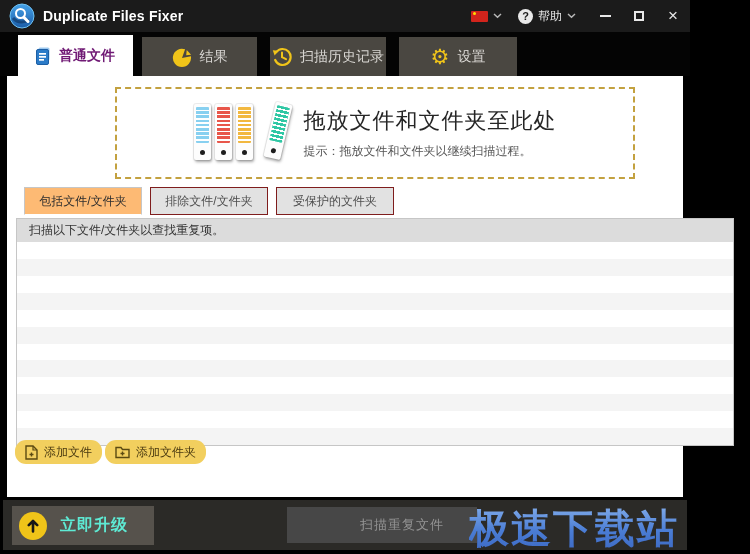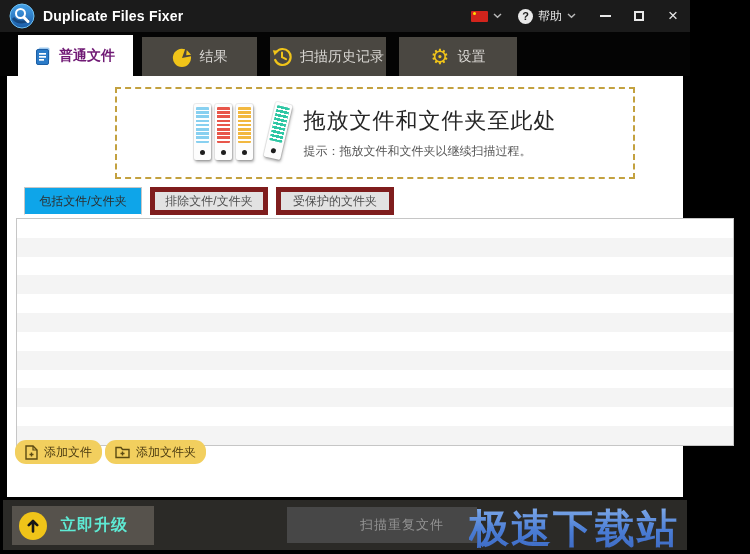--- a/index.html
+++ b/index.html
@@ -42,22 +42,22 @@
   .binder.tilt { transform:rotate(13deg); transform-origin:100% 100%; margin-left:6px; }
   .spine { width:13px; height:36px; border-radius:1px; }
   .spine.c-blue  { background:repeating-linear-gradient(180deg,#88d0f0 0 2.6px,#fff 2.6px 4.2px); }
   .spine.c-red   { background:repeating-linear-gradient(180deg,#e8564a 0 2.6px,#fff 2.6px 4.2px); }
   .spine.c-amber { background:repeating-linear-gradient(180deg,#f2b840 0 2.6px,#fff 2.6px 4.2px); }
   .spine.c-teal  { background:repeating-linear-gradient(180deg,#2fc7a4 0 2.6px,#fff 2.6px 4.2px); }
   .binder-dot { width:5px; height:5px; border-radius:50%; background:#1d1d1d; margin-top:7px; }
   .dz-title { font-size:22px; color:#262626; letter-spacing:1px; }
   .dz-tip { font-size:12px; color:#555; margin-top:7px; }
 
-  .subtab { position:absolute; top:111px; height:28px; width:118px; display:flex; align-items:center; justify-content:center; font-size:12px; cursor:pointer; background:#e2e2e2; border:5px solid #7f1d1d; color:#4e4e4e; }
-  .subtab.active { background:#0ea5e9; border:1px solid #c6c6c6; border-bottom:1px solid #fff; color:#2e2e2e; }
+  .subtab { position:absolute; top:111px; height:28px; width:118px; display:flex; align-items:center; justify-content:center; font-size:12px; cursor:pointer; background:#e2e2e2; border:1px solid #7f1d1d; color:#4e4e4e; }
+  .subtab.active { background:#fdba74; border:1px solid #c6c6c6; border-bottom:1px solid #fff; color:#2e2e2e; }
   .subtab1 { left:17px; } .subtab2 { left:143px; } .subtab3 { left:269px; }
 
   .listbox { position:absolute; left:9px; top:142px; width:718px; height:228px; border:1px solid #c6c6c6; display:flex; flex-direction:column; background:#fff; }
   .list-header { height:23px; flex:0 0 23px; background:#dcdcdc; font-size:12px; color:#333; display:flex; align-items:center; padding-left:12px; }
   .rows { flex:1; display:flex; flex-direction:column; }
   .row { flex:1; background:#fff; }
   .row:nth-child(even) { background:#f4f4f4; }
 
   .add-btn { position:absolute; top:364px; height:24px; background:#f2cf5e; border:none; border-radius:11px; display:flex; align-items:center; gap:6px; padding:0 10px; font-size:12px; color:#4a3a10; cursor:pointer; font-family:inherit; }
   .add-file-btn { left:8px; }
@@ -179,20 +179,21 @@
         <div class="dz-title">拖放文件和文件夹至此处</div>
         <div class="dz-tip">提示：拖放文件和文件夹以继续扫描过程。</div>
       </div>
     </div>
 
     <div class="subtab subtab1 active">包括文件/文件夹</div>
     <div class="subtab subtab2">排除文件/文件夹</div>
     <div class="subtab subtab3">受保护的文件夹</div>
 
     <div class="listbox">
+      <div class="list-header">扫描以下文件/文件夹以查找重复项。</div>
       <div class="rows">
           <div class="row"></div>
           <div class="row"></div>
           <div class="row"></div>
           <div class="row"></div>
           <div class="row"></div>
           <div class="row"></div>
           <div class="row"></div>
           <div class="row"></div>
           <div class="row"></div>

